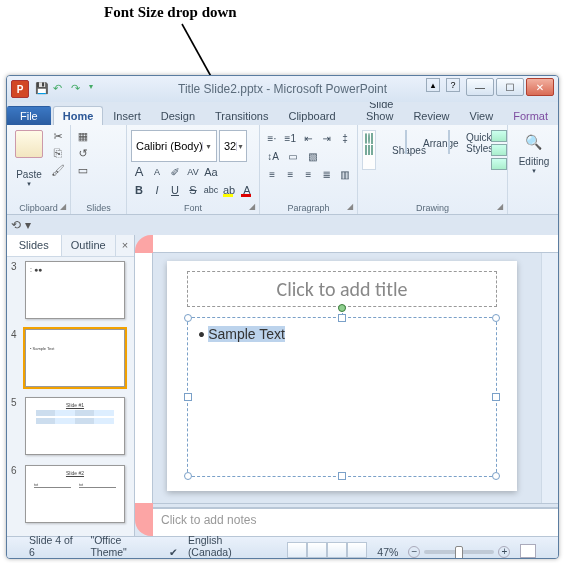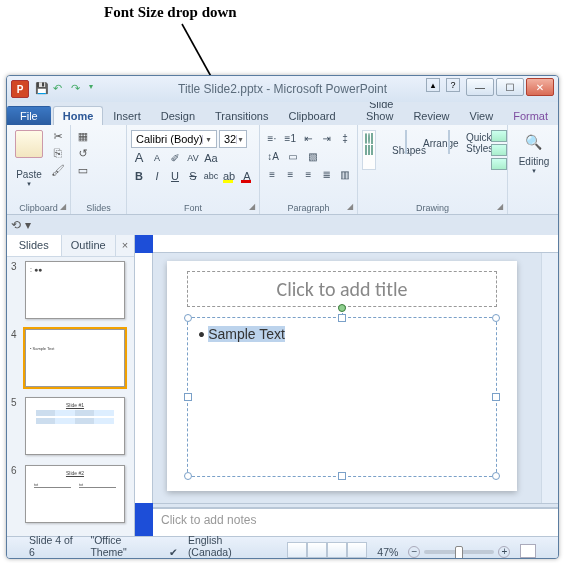--- a/index.html
+++ b/index.html
@@ -36,21 +36,21 @@
   .bigbtn .caret { font-size:7px; color:#3b4b5b;}
   .sidecol { display:flex; flex-direction:column; gap:3px; padding-top:2px;}
   .smico { width:16px; height:14px; font-size:11px; color:#555; text-align:center;}
 
   .newslide-ico { background:linear-gradient(#fff,#e8e8d0)!important; }
   .newslide-ico::before{content:""; position:absolute; inset:4px; border:1px solid #bba; background:#fff;}
   .newslide-ico::after{content:""; position:absolute; left:2px; top:2px; width:10px; height:10px; background:radial-gradient(circle,#ffe08a,#f2b200);}
   
   
   .fontgroup .row { display:flex; gap:2px; align-items:center; margin-bottom:2px;}
-  .combo { height:18px; border:1px solid #abb9c9; background:#fff; display:flex; align-items:center; font-size:11px; padding:0 2px 0 4px;}
+  .combo { height:32px; border:1px solid #abb9c9; background:#fff; display:flex; align-items:center; font-size:11px; padding:0 2px 0 4px;}
   .combo .dd { width:12px; text-align:center; font-size:8px; color:#555; border-left:1px solid #ccd;}
   .font-name { width:86px; }
   .font-size { width:28px; }
   .tiny { width:16px; height:16px; font-size:11px; text-align:center; line-height:16px; color:#3b4b5b; cursor:pointer;}
   .tiny.bold{font-weight:bold;}
   .tiny.italic{font-style:italic;}
   .tiny.u{text-decoration:underline;}
   .tiny.s{text-decoration:line-through;}
   .colorbar { position:relative;}
   .colorbar::after{content:""; position:absolute; left:2px; right:4px; bottom:1px; height:3px; background:#d00;}
@@ -87,21 +87,21 @@
   .thumbtabs .tt.active{ background:#fff;}
   .thumbtabs .tx{ width:18px; text-align:center; font-size:11px; color:#666; line-height:21px;}
   .thumblist { flex:1; overflow:auto; padding:4px 4px;}
   .thumb { display:flex; gap:4px; margin-bottom:10px;}
   .thumb .num{ font-size:10px; color:#555; width:10px;}
   .thumb .mini{ width:100px; height:58px; background:#fff; border:1px solid #999; box-shadow:1px 1px 2px rgba(0,0,0,.2); position:relative; font-size:5px; color:#444; padding:4px;}
   .thumb.sel .mini{ outline:2px solid #f2a100; outline-offset:0;}
   .mini .mtitle{font-size:5px; text-align:center; margin-bottom:2px; text-decoration:underline;}
   .mini .mrow{height:6px; background:linear-gradient(90deg,#cde 25%,#def 25% 50%,#cde 50% 75%,#def 75%); margin:2px 6px;}
   
-  .editarea { flex:1; display:flex; flex-direction:column; background:#1d4ed8; position:relative;}
+  .editarea { flex:1; display:flex; flex-direction:column; background:#fca5a5; position:relative;border-radius:16px;}
   .hruler { height:18px; background:#fff; border-bottom:1px solid #b8c6d6; margin-left:18px;}
   .editrow { flex:1; display:flex; min-height:0;}
   .vruler { width:18px; background:#fff; border-right:1px solid #b8c6d6;}
   .canvas { flex:1; background:#dce6f2; position:relative; overflow:auto;}
   .slide { position:absolute; left:14px; top:8px; right:24px; height:230px; background:#fff; box-shadow:0 2px 6px rgba(0,0,0,.25);}
   .title-ph { position:absolute; left:20px; right:20px; top:10px; height:36px; border:1px dashed #999; display:flex; align-items:center; justify-content:center; font-size:20px; color:#888; font-family:Calibri,sans-serif;}
   .content-ph { position:absolute; left:20px; right:20px; top:56px; bottom:14px; border:1px dashed #7aa0c8;}
   .content-ph .handle{ position:absolute; width:8px; height:8px; background:#fff; border:1px solid #7aa0c8; border-radius:50%;}
   .content-ph .hsq{ border-radius:0;}
   .rot { position:absolute; left:50%; top:-14px; width:8px; height:8px; border:1px solid #3a7d3a; background:#8fd08f; border-radius:50%; transform:translateX(-50%);}

